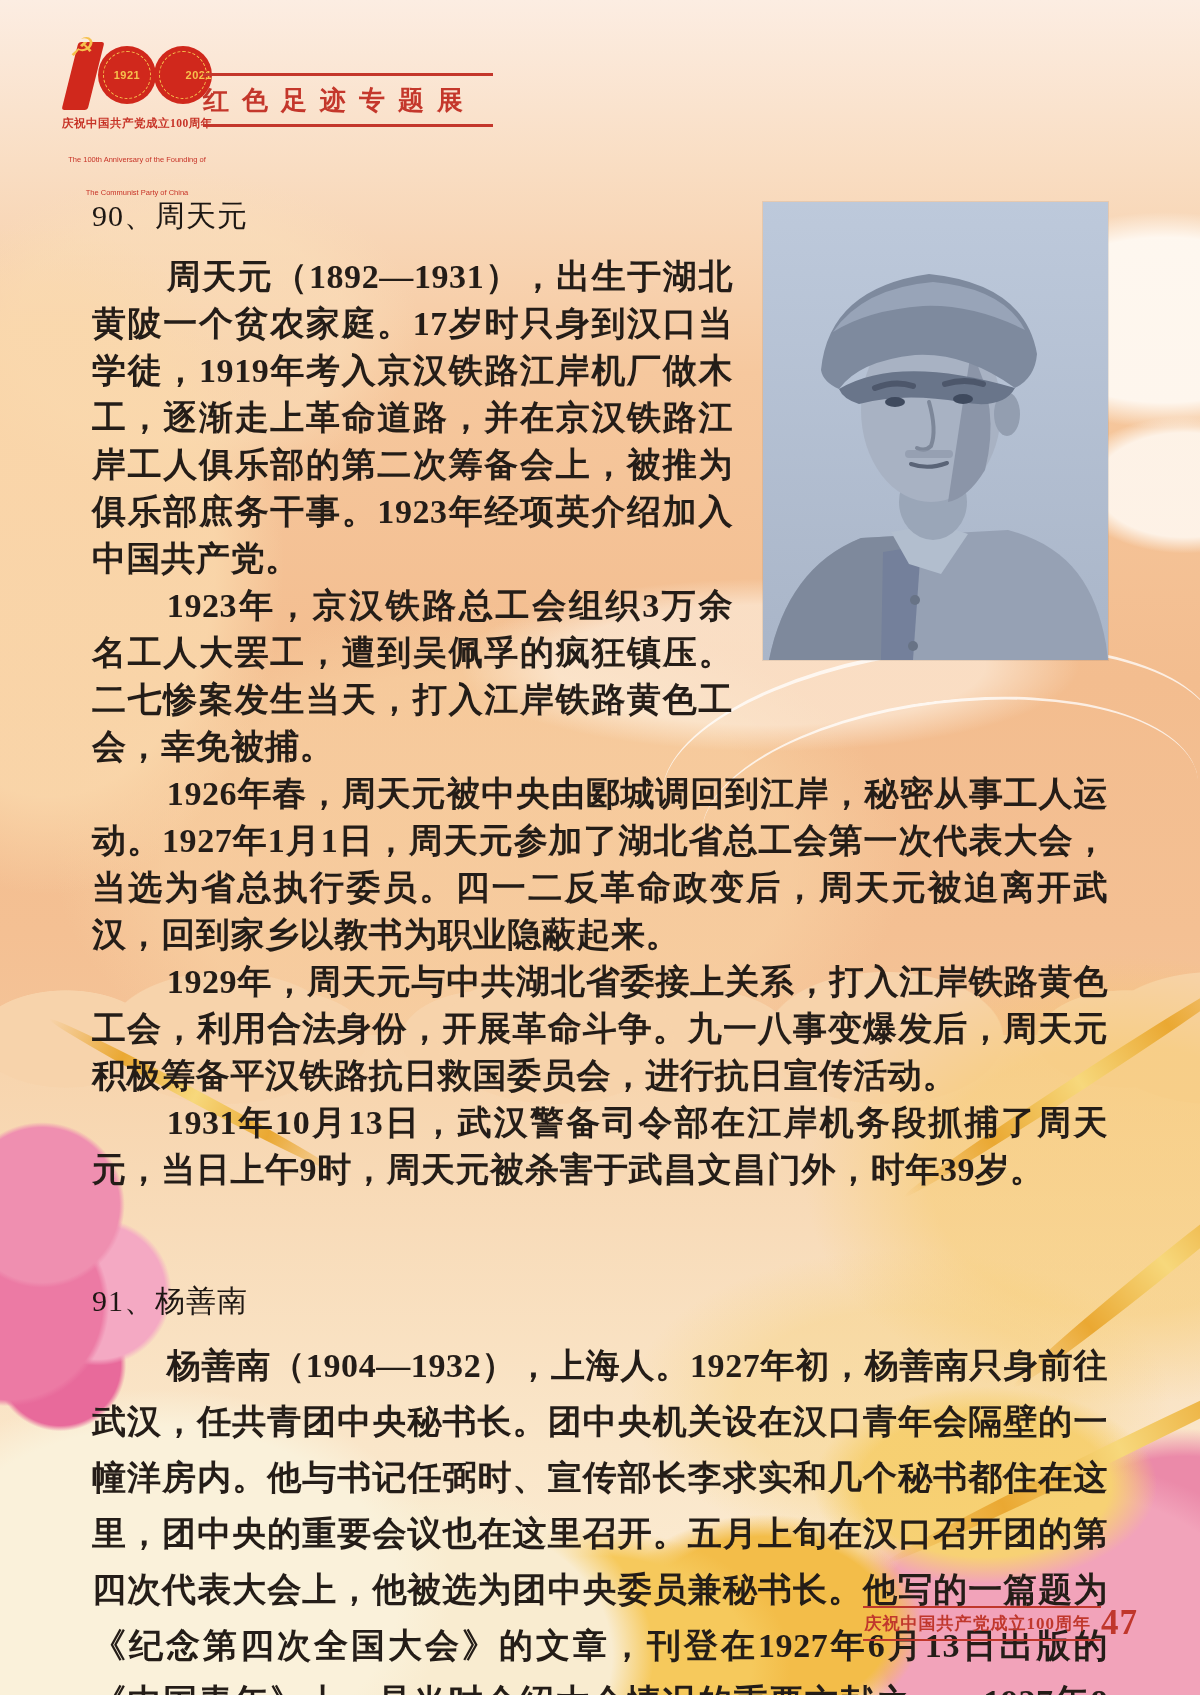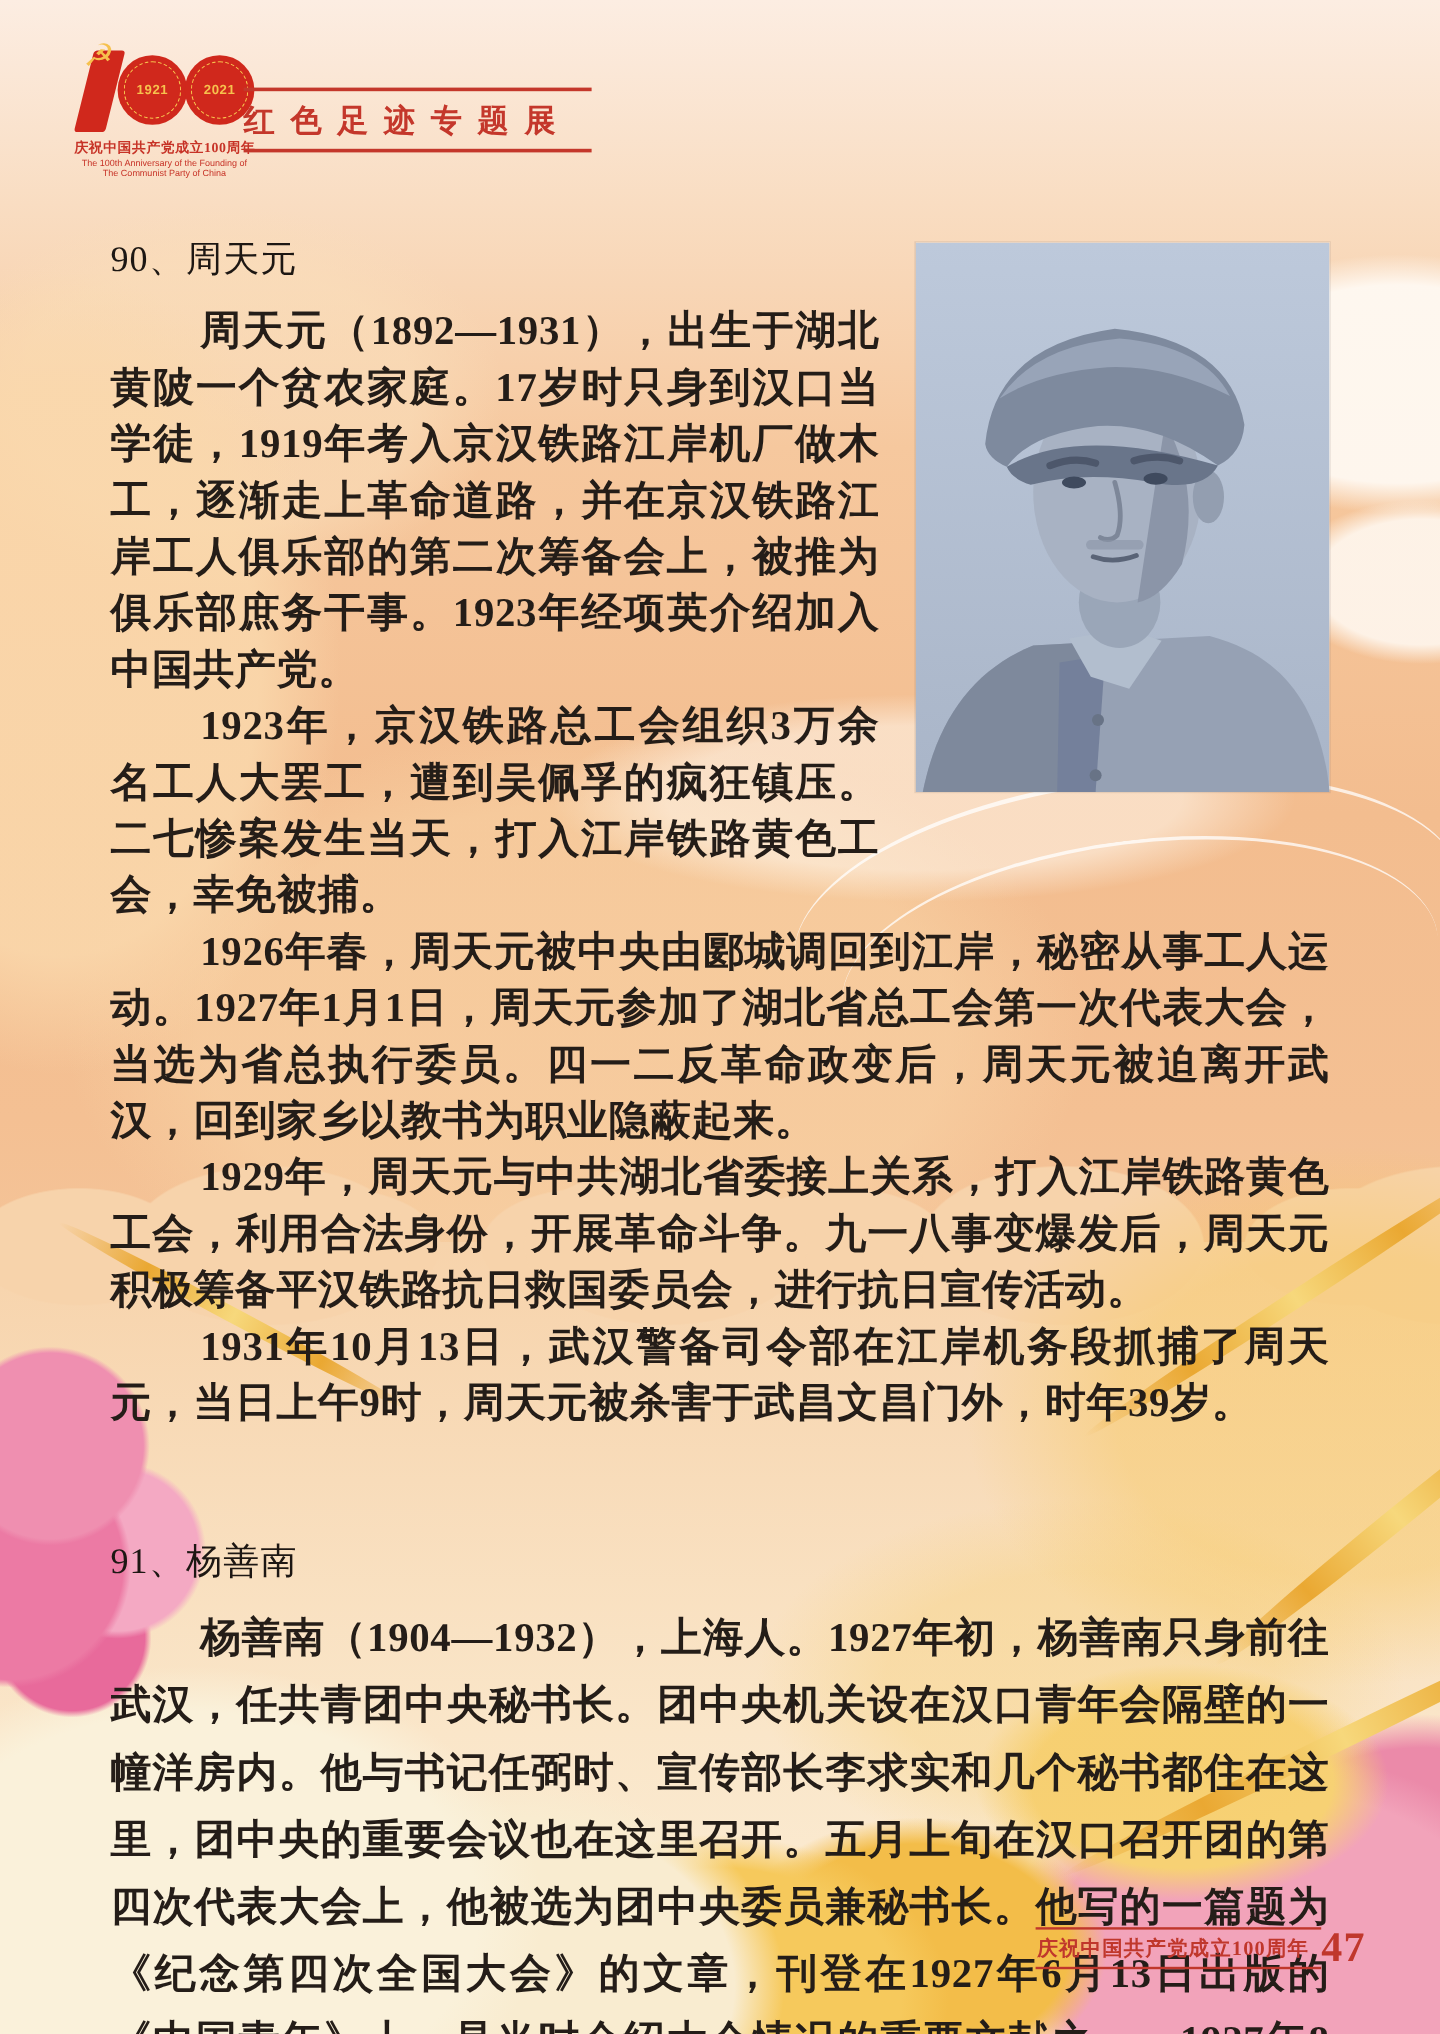--- a/index.html
+++ b/index.html
@@ -60,26 +60,26 @@
   
   .logo { position:absolute; left:62px; top:40px; z-index:2; width:150px; text-align:center; }
   .logo-mark { position:relative; height:72px; margin-bottom:4px; }
   .logo-one { position:absolute; left:8px; top:2px; width:26px; height:68px; background:#d0281c;
               transform:skewX(-14deg); border-radius:3px; }
   .emblem { position:absolute; left:-6px; top:-8px; font-size:26px; color:#f6c14d;
             font-family:"DejaVu Sans", sans-serif; line-height:1; }
   .logo-zero { position:absolute; top:6px; width:58px; height:58px; border-radius:50%; background:#d0281c;
                display:flex; align-items:center; justify-content:center; }
   .logo-zero.z1 { left:36px; }
-  .logo-zero.z2 { left:92px; }
+  .logo-zero.z2 { left:92px;justify-content:flex-end; }
   .logo-zero::before { content:""; position:absolute; inset:5px; border:1.5px dashed #f6c14d; border-radius:50%; }
   .logo-year { color:#f6c14d; font-size:11px; font-weight:bold; letter-spacing:.5px;
                font-family:Liberation Sans, sans-serif; }
   .logo-cn { color:#c73327; font-size:11.5px; font-weight:bold; letter-spacing:.5px; white-space:nowrap; }
-  .logo-en { color:#c73327; font-size:7.5px; line-height:1.25; font-family:"Liberation Sans", sans-serif; }
+  .logo-en { color:#c73327; font-size:7.5px; line-height:1.25; font-family:"Liberation Sans", sans-serif;margin-top:24px; }
   .banner { position:absolute; left:203px; top:73px; width:290px; z-index:2;
             border-top:3px solid #c4372b; border-bottom:3px solid #c4372b; padding:7px 0 6px; }
   .banner-title { color:#c4372b; font-size:26px; font-weight:bold; letter-spacing:13px; margin-right:-13px;
                   white-space:nowrap; }
 
   
   .main { position:absolute; left:92px; top:196px; width:1016px; z-index:1; color:#241d18; }
   .sec-title { font-size:30px; font-weight:normal; color:#1d1713; margin-bottom:16px; letter-spacing:1px; }
   .sec p { font-size:34px; font-weight:600; text-align:justify; text-indent:2.2em; letter-spacing:.6px; }
   .sec90 p { line-height:47px; }

